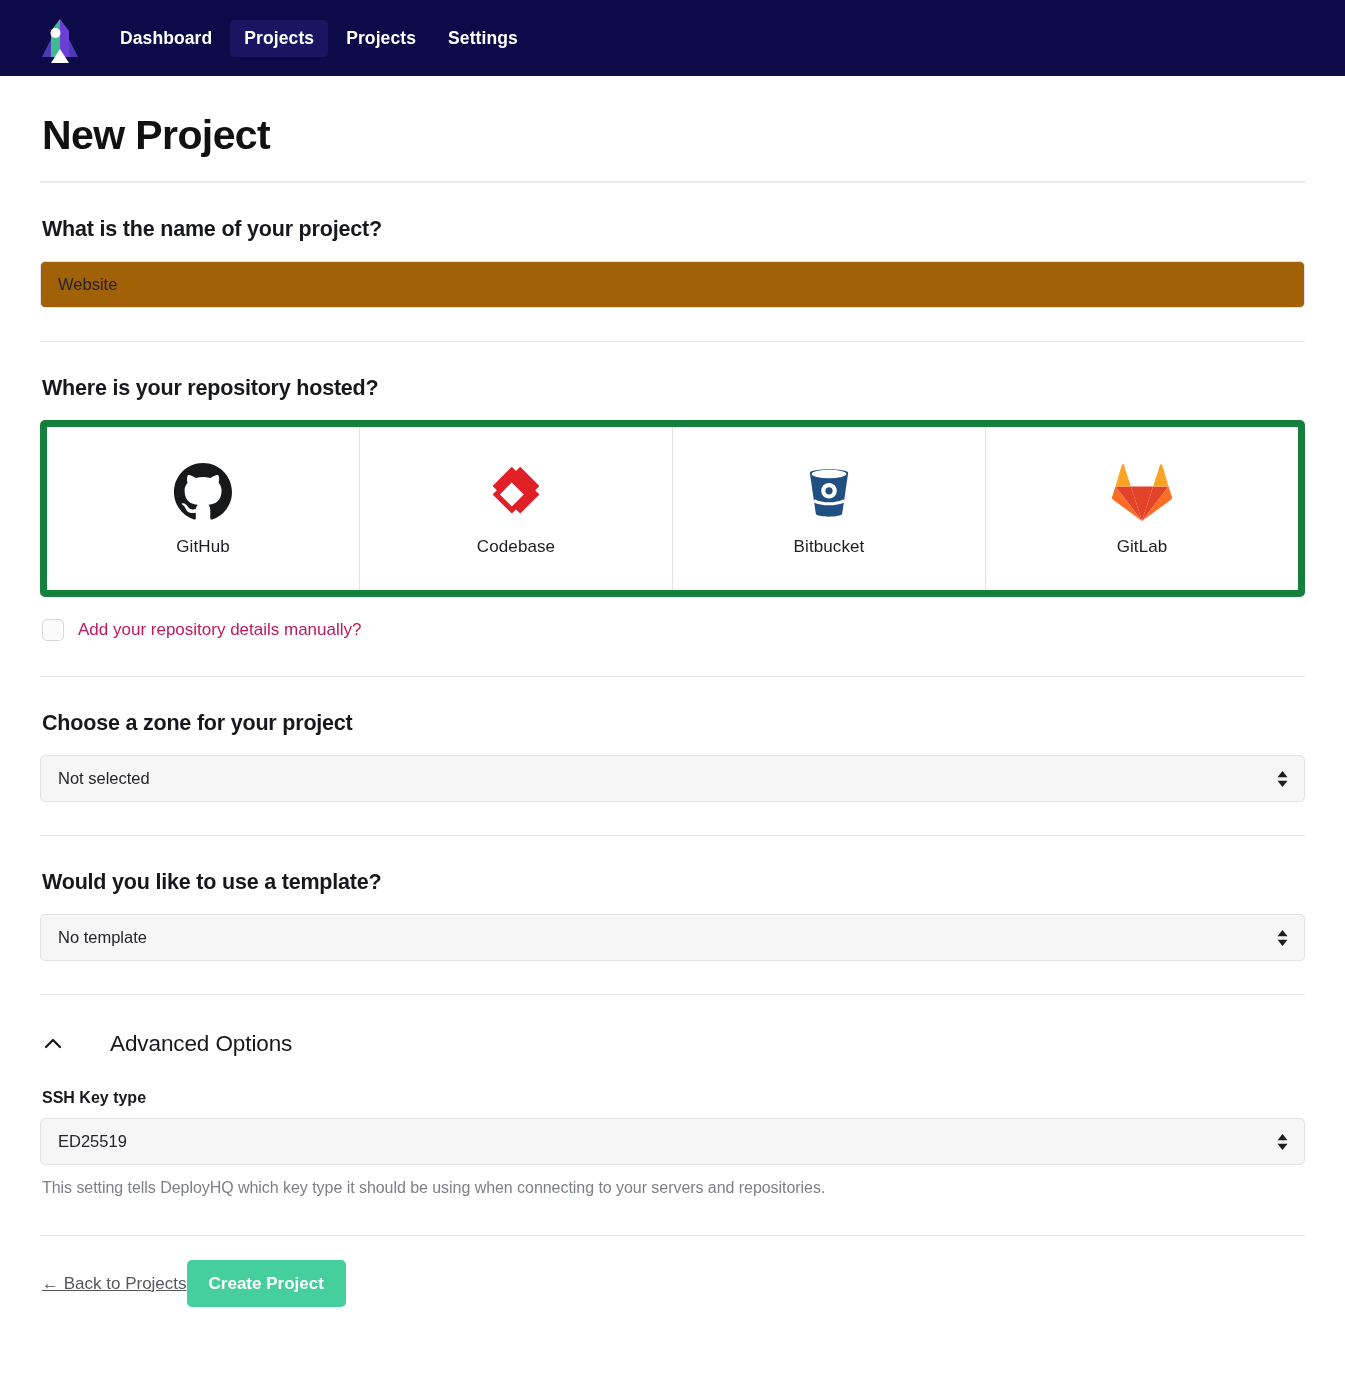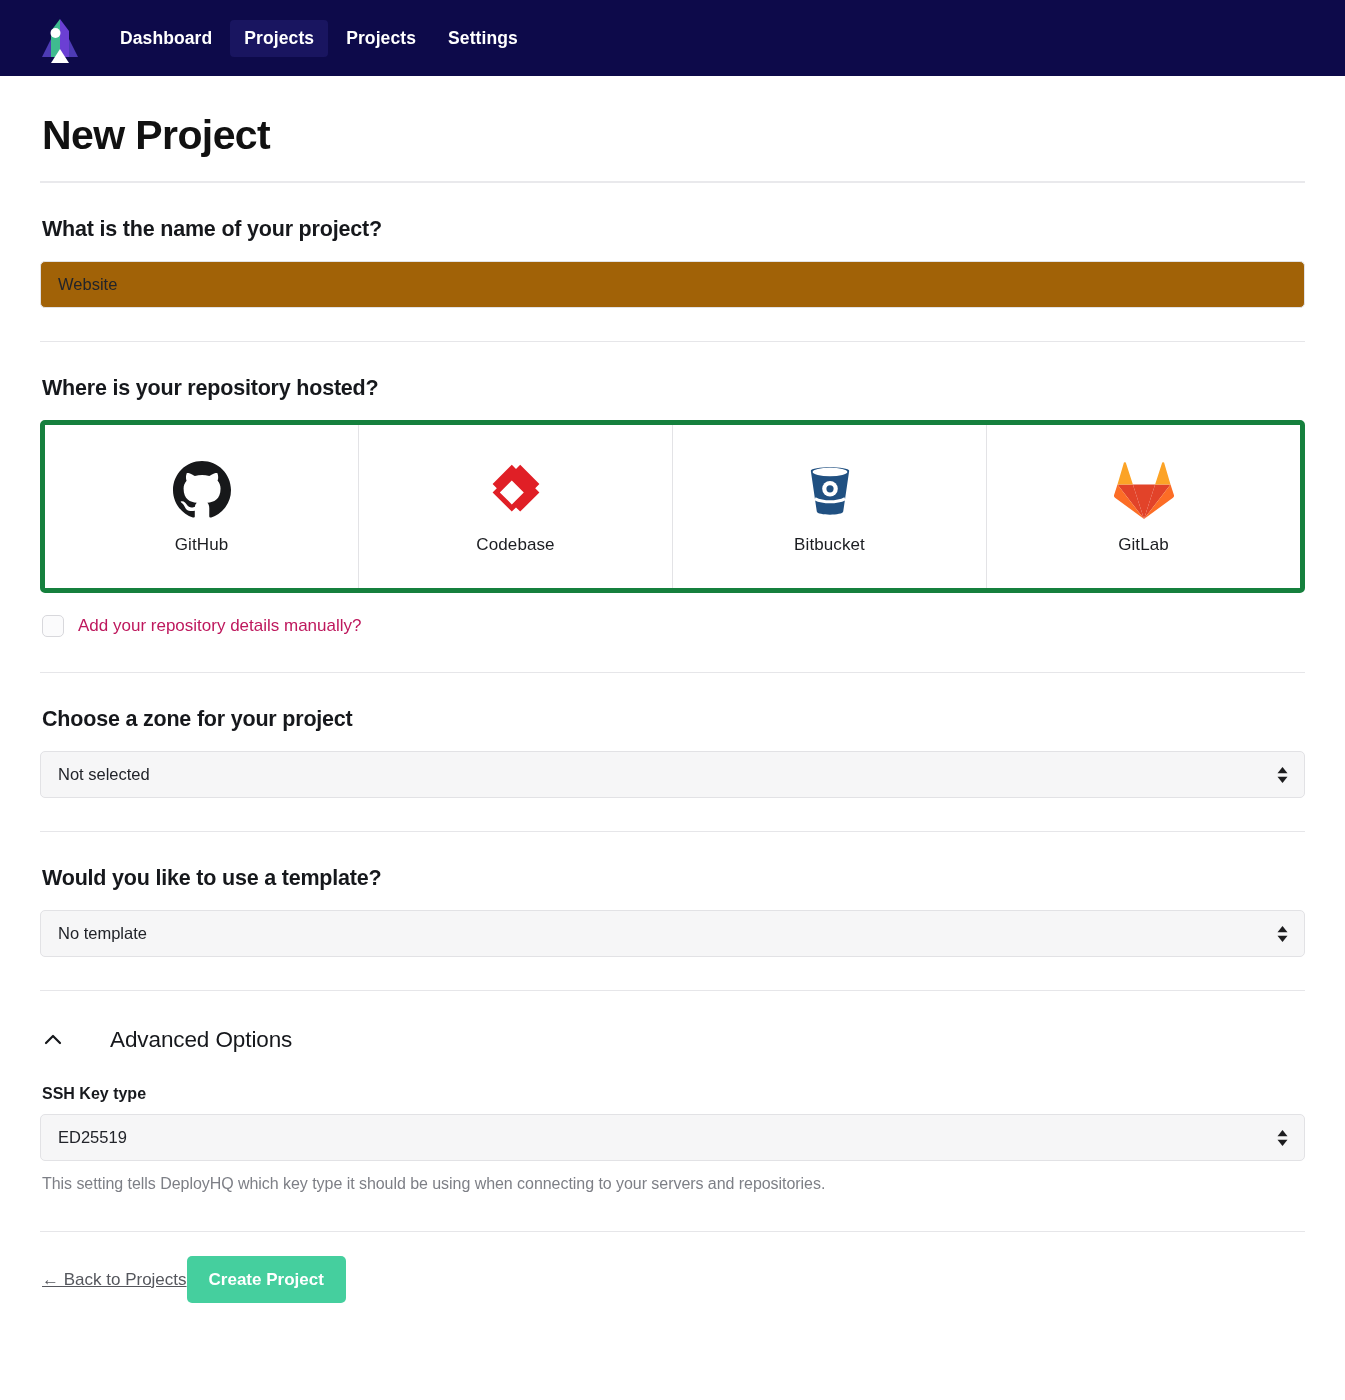--- a/index.html
+++ b/index.html
@@ -118,21 +118,21 @@
     top: 50%;
     transform: translateY(-50%);
     width: 13px;
     height: 20px;
     pointer-events: none;
   }
 
   
   .provider-row {
     display: flex;
-    border: 5px solid #15803d;
+    border: 7px solid #15803d;
     border-radius: 5px;
     overflow: hidden;
     background: #ffffff;
   }
   .provider-card {
     flex: 1 1 0;
     height: 163px;
     border-right: 1px solid #e3e3e6;
     display: flex;
     flex-direction: column;

